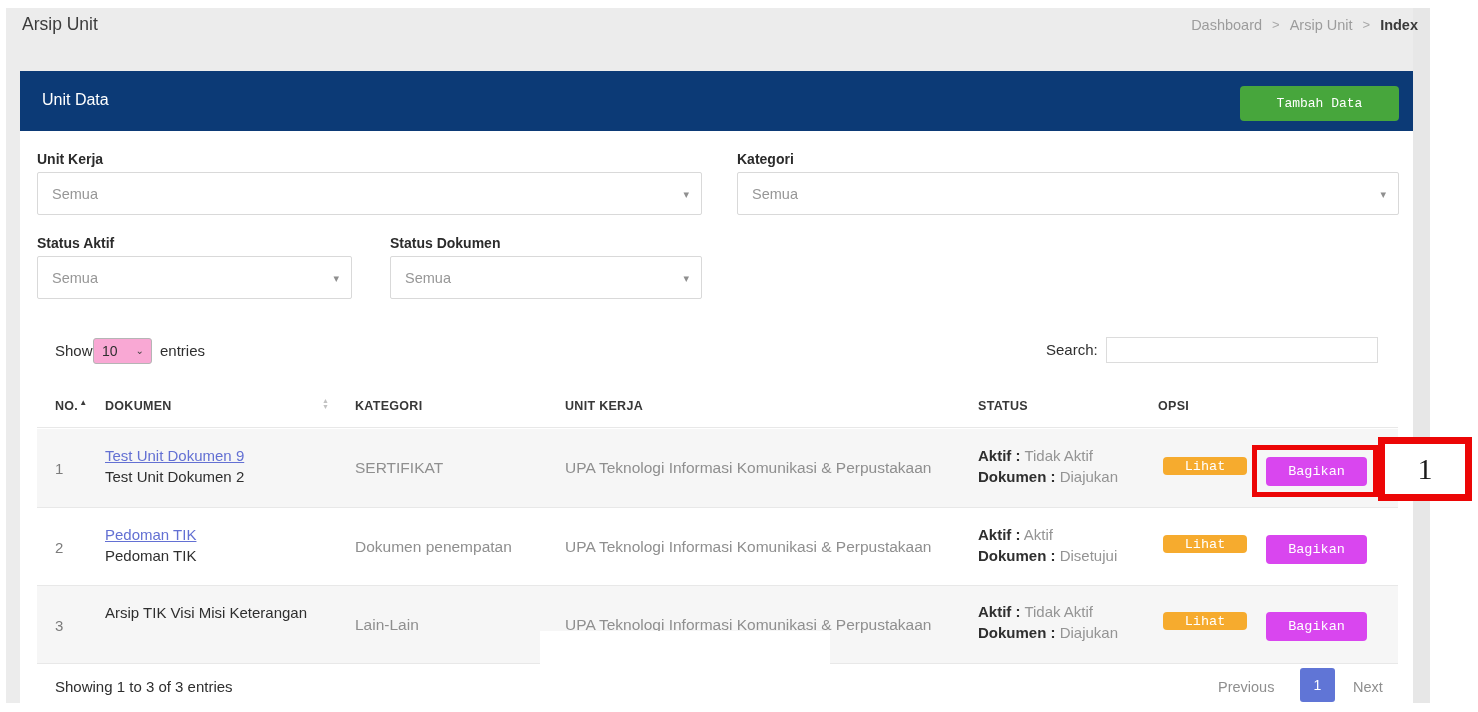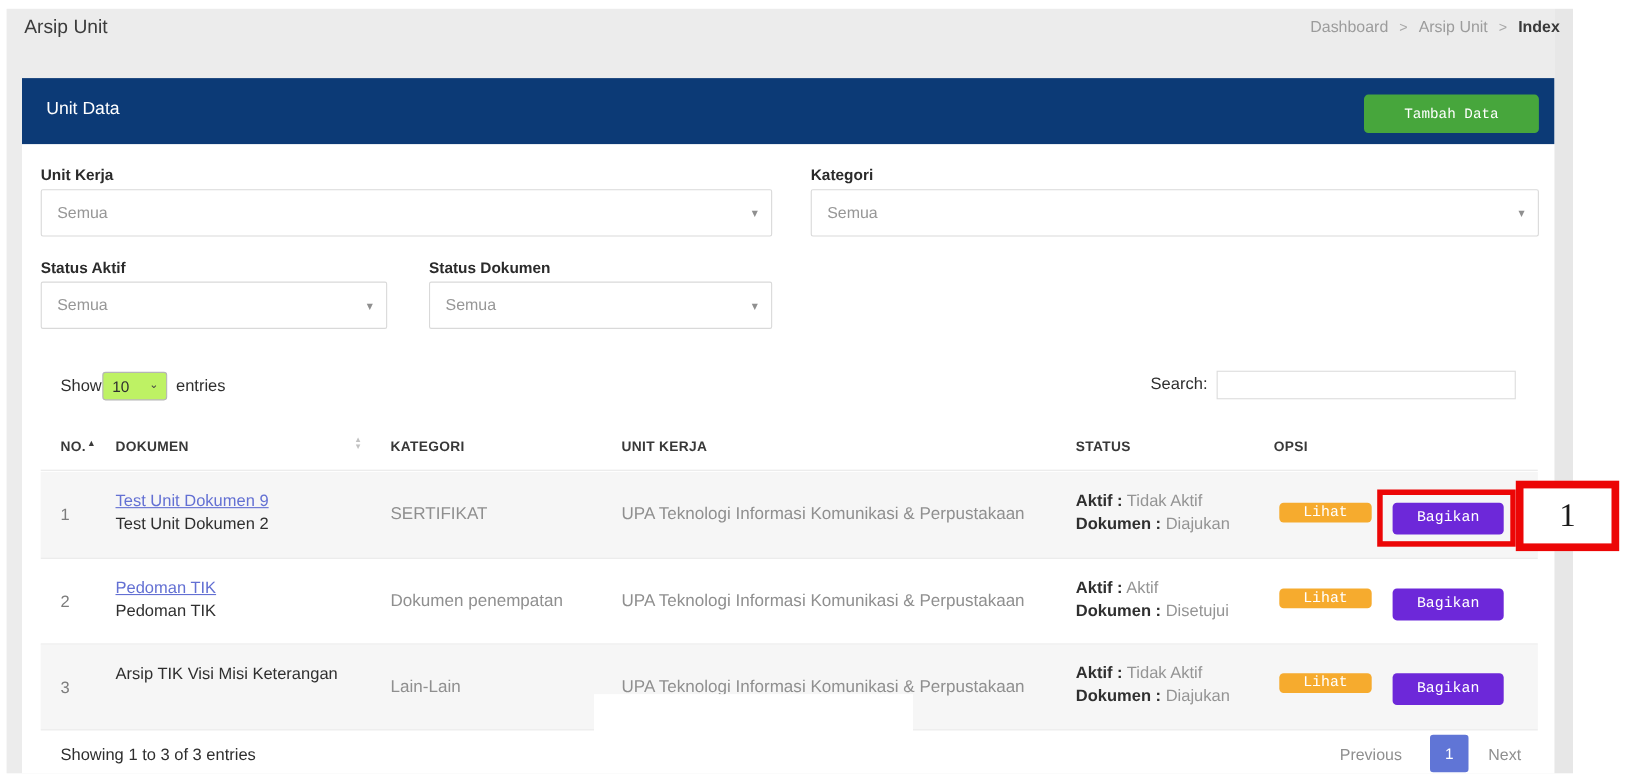--- a/index.html
+++ b/index.html
@@ -17,21 +17,21 @@
   .card-header{left:20px;top:71px;width:1393px;height:60px;background:#0c3a76;}
   .card-title{left:42px;top:91px;font-size:16px;color:#ffffff;font-weight:500;}
   .btn{display:flex;align-items:center;justify-content:center;border-radius:4px;color:#fff;cursor:pointer;box-sizing:border-box;font-family:Liberation Mono, monospace;}
   .btn-add{left:1240px;top:86px;width:159px;height:35px;background:#47a63c;font-size:13px;font-weight:500;}
   .filter-label{font-size:14px;font-weight:700;color:#2b2b2b;}
   .select{background:#fff;border:1px solid #d9d9d9;border-radius:2px;box-sizing:border-box;
           display:flex;align-items:center;cursor:pointer;}
   .select .sel-text{margin-left:14px;font-size:14.5px;color:#979797;}
   .select .arrow{position:absolute;right:12px;top:50%;transform:translateY(-50%);font-size:11px;color:#8f8f8f;}
   .small-text{font-size:15px;color:#2f2f2f;}
-  .len-select{left:93px;top:338px;width:59px;height:26px;border:1px solid #b5b5b5;border-radius:3px;background:#bef264;
+  .len-select{left:93px;top:338px;width:59px;height:26px;border:1px solid #b5b5b5;border-radius:3px;background:#f9a8d4;
               display:flex;align-items:center;cursor:pointer;box-sizing:border-box;}
   .len-select .sel-text{margin-left:8px;font-size:14px;color:#2f2f2f;}
   .len-select .arrow{position:absolute;right:7px;top:45%;transform:translateY(-50%);font-size:10px;color:#444;}
   .search-input{left:1106px;top:337px;width:272px;height:26px;border:1px solid #dcdcdc;background:#fff;
                 box-sizing:border-box;font-size:14px;color:#333;padding:0 8px;outline:none;}
   .th{font-size:12.5px;font-weight:700;color:#383838;letter-spacing:0.3px;cursor:pointer;}
   .sort-asc{font-size:8px;color:#3a3a3a;position:relative;top:-5px;left:1px;}
   .sort-both{left:322px;top:398px;display:flex;flex-direction:column;line-height:6px;cursor:pointer;}
   .sort-both span{font-size:7px;color:#c2c2c2;}
   .hline{height:1px;background:#e8e8e8;left:37px;width:1361px;}
@@ -40,21 +40,21 @@
   .cell-no{left:18px;top:31px;font-size:15px;color:#7c7c7c;}
   .doc-block{left:68px;top:16px;font-size:15px;line-height:21px;}
   .doc-link{color:#6370d3;text-decoration:underline;cursor:pointer;}
   .doc-sub{color:#2f2f2f;}
   .cell-kat{left:318px;top:30px;font-size:15.5px;color:#8f8f8f;}
   .cell-unit{left:528px;top:30px;font-size:15.5px;color:#8f8f8f;white-space:nowrap;}
   .status-block{left:941px;top:16px;font-size:15px;line-height:21px;white-space:nowrap;}
   .status-block b{color:#2f2f2f;font-weight:700;}
   .status-block .val{color:#949494;}
   .btn-lihat{left:1126px;top:28px;width:84px;height:18px;background:#f6ab2e;font-size:13.5px;}
-  .btn-bagikan{left:1229px;top:28px;width:101px;height:29px;background:#6d28d9;font-size:13.5px;}
+  .btn-bagikan{left:1229px;top:28px;width:101px;height:29px;background:#d946ef;font-size:13.5px;}
   .footer-showing{left:55px;top:678px;font-size:15px;color:#2e2e2e;}
   .pg-prev{left:1218px;top:679px;font-size:14.5px;color:#8f8f8f;cursor:pointer;}
   .pg-page{left:1300px;top:668px;width:35px;height:34px;background:#6075d6;border-radius:3px;color:#fff;
            font-size:14px;display:flex;align-items:center;justify-content:center;cursor:pointer;}
   .pg-next{left:1353px;top:679px;font-size:14.5px;color:#8f8f8f;cursor:pointer;}
   .white-patch{left:540px;top:631px;width:290px;height:41px;background:#ffffff;z-index:5;}
   .anno-rect{left:1252px;top:445px;width:126px;height:52px;border:5px solid #ec0606;box-sizing:border-box;z-index:10;}
   .anno-marker{left:1378px;top:437px;width:94px;height:64px;border:7px solid #ec0606;background:#ffffff;box-sizing:border-box;
                display:flex;align-items:center;justify-content:center;z-index:11;}
   .anno-marker span{font-family:"Liberation Serif","DejaVu Serif",serif;font-size:30px;color:#1a1a1a;}

